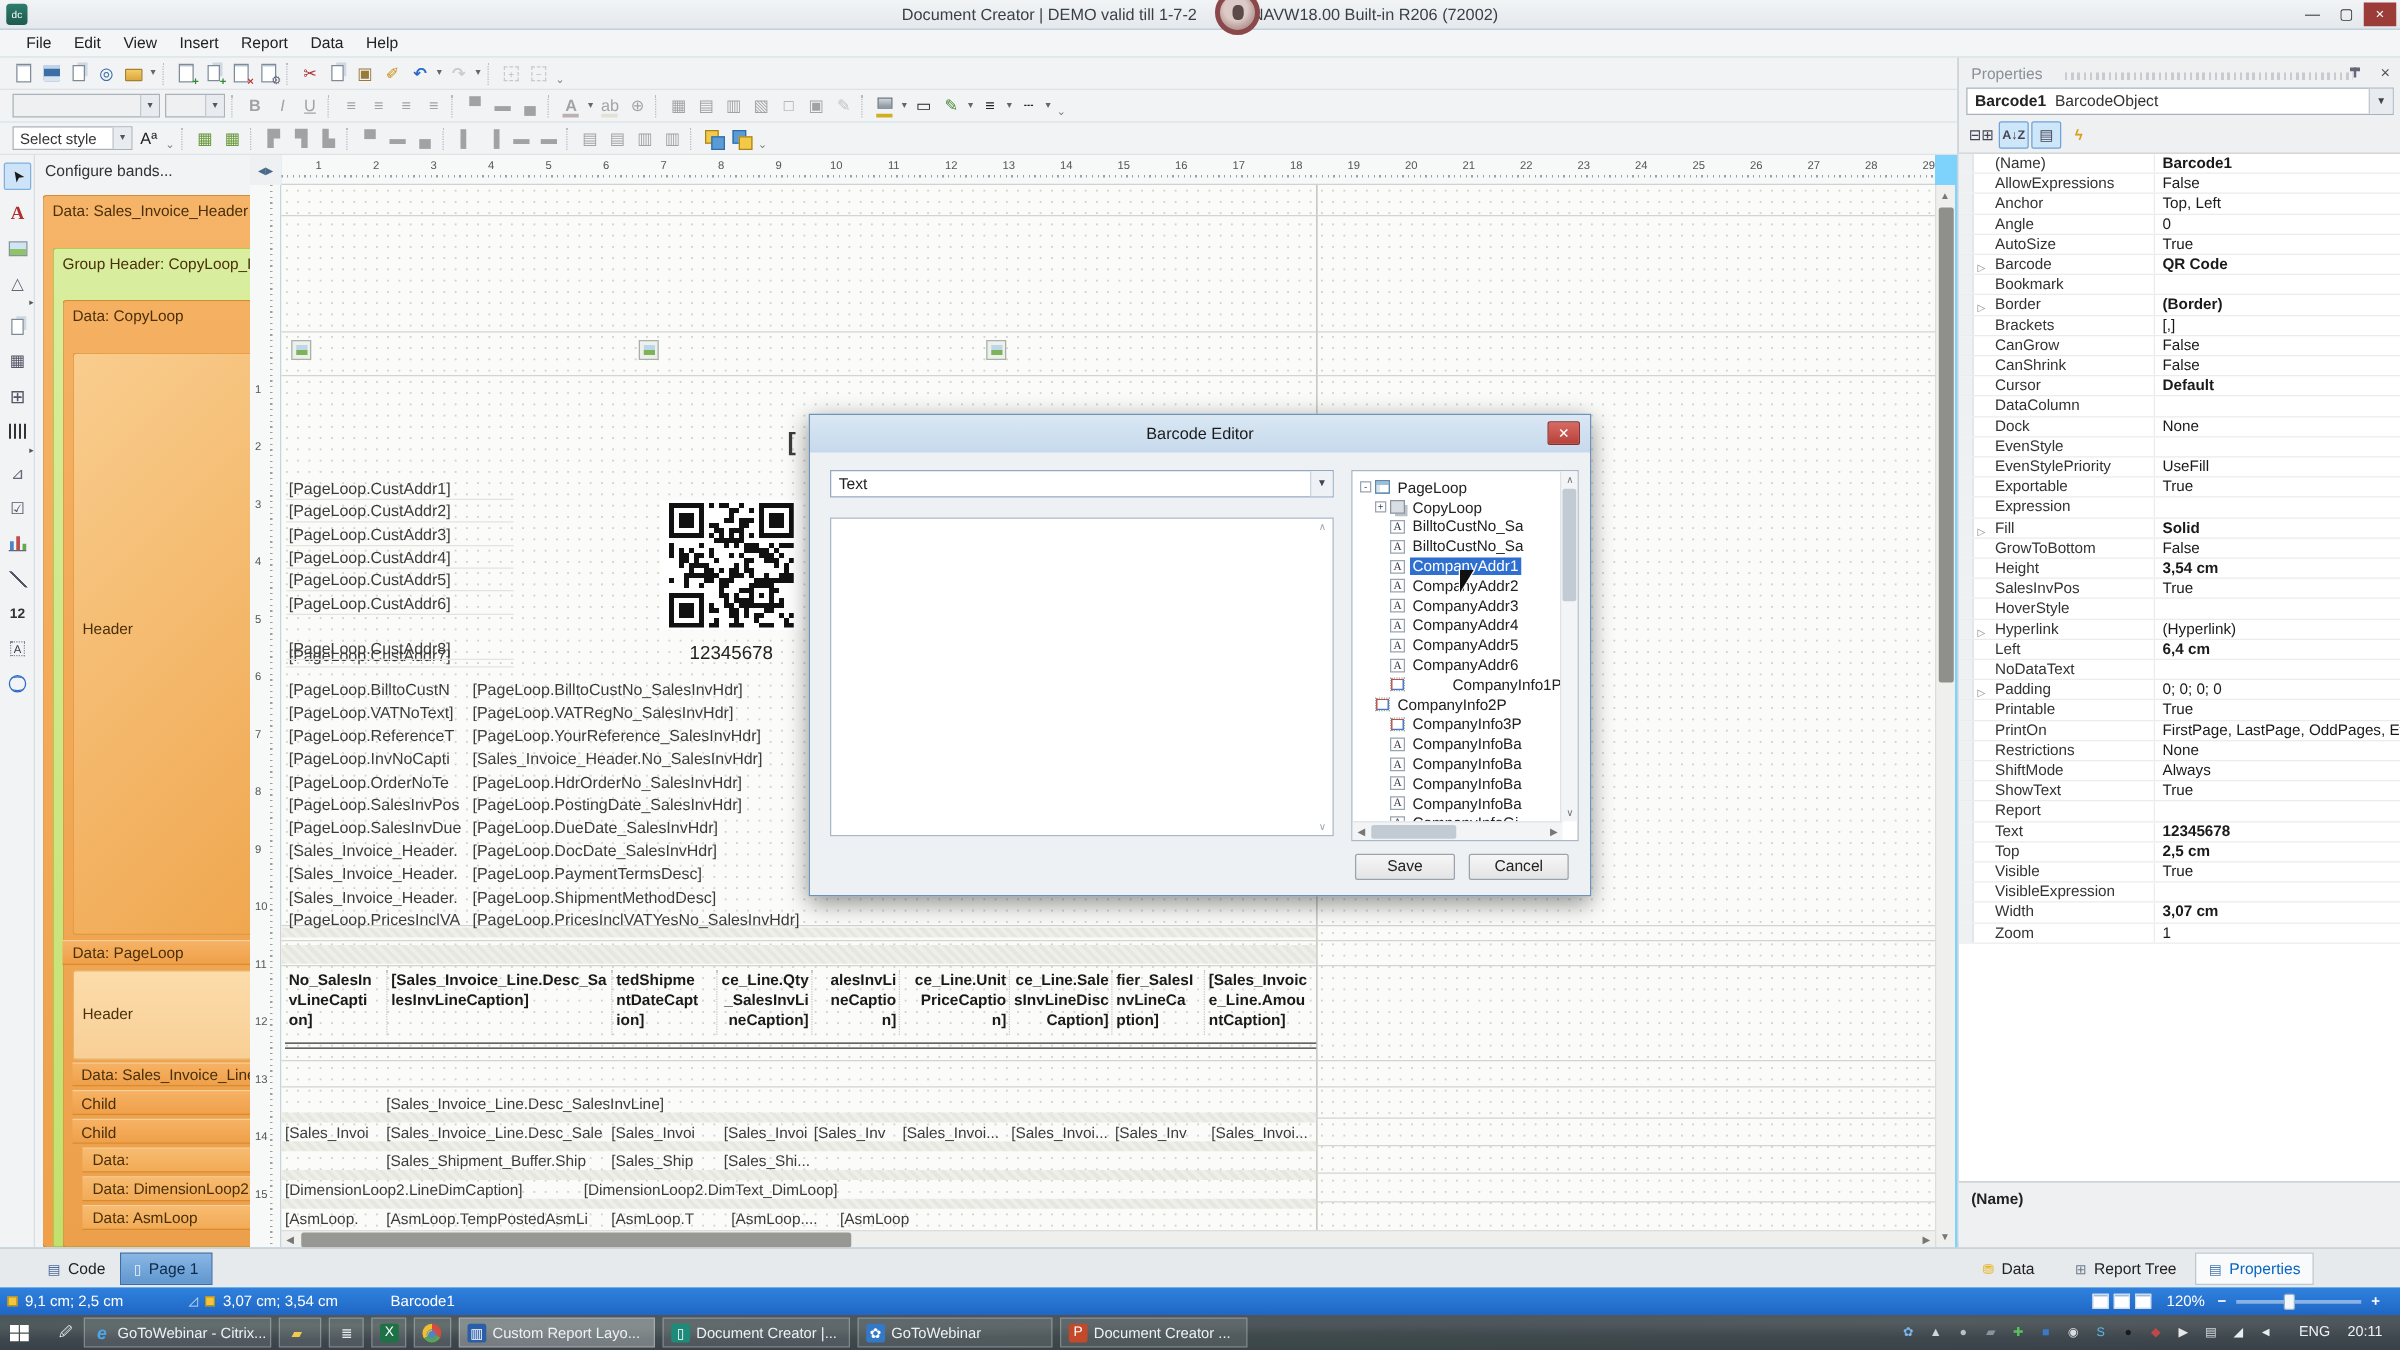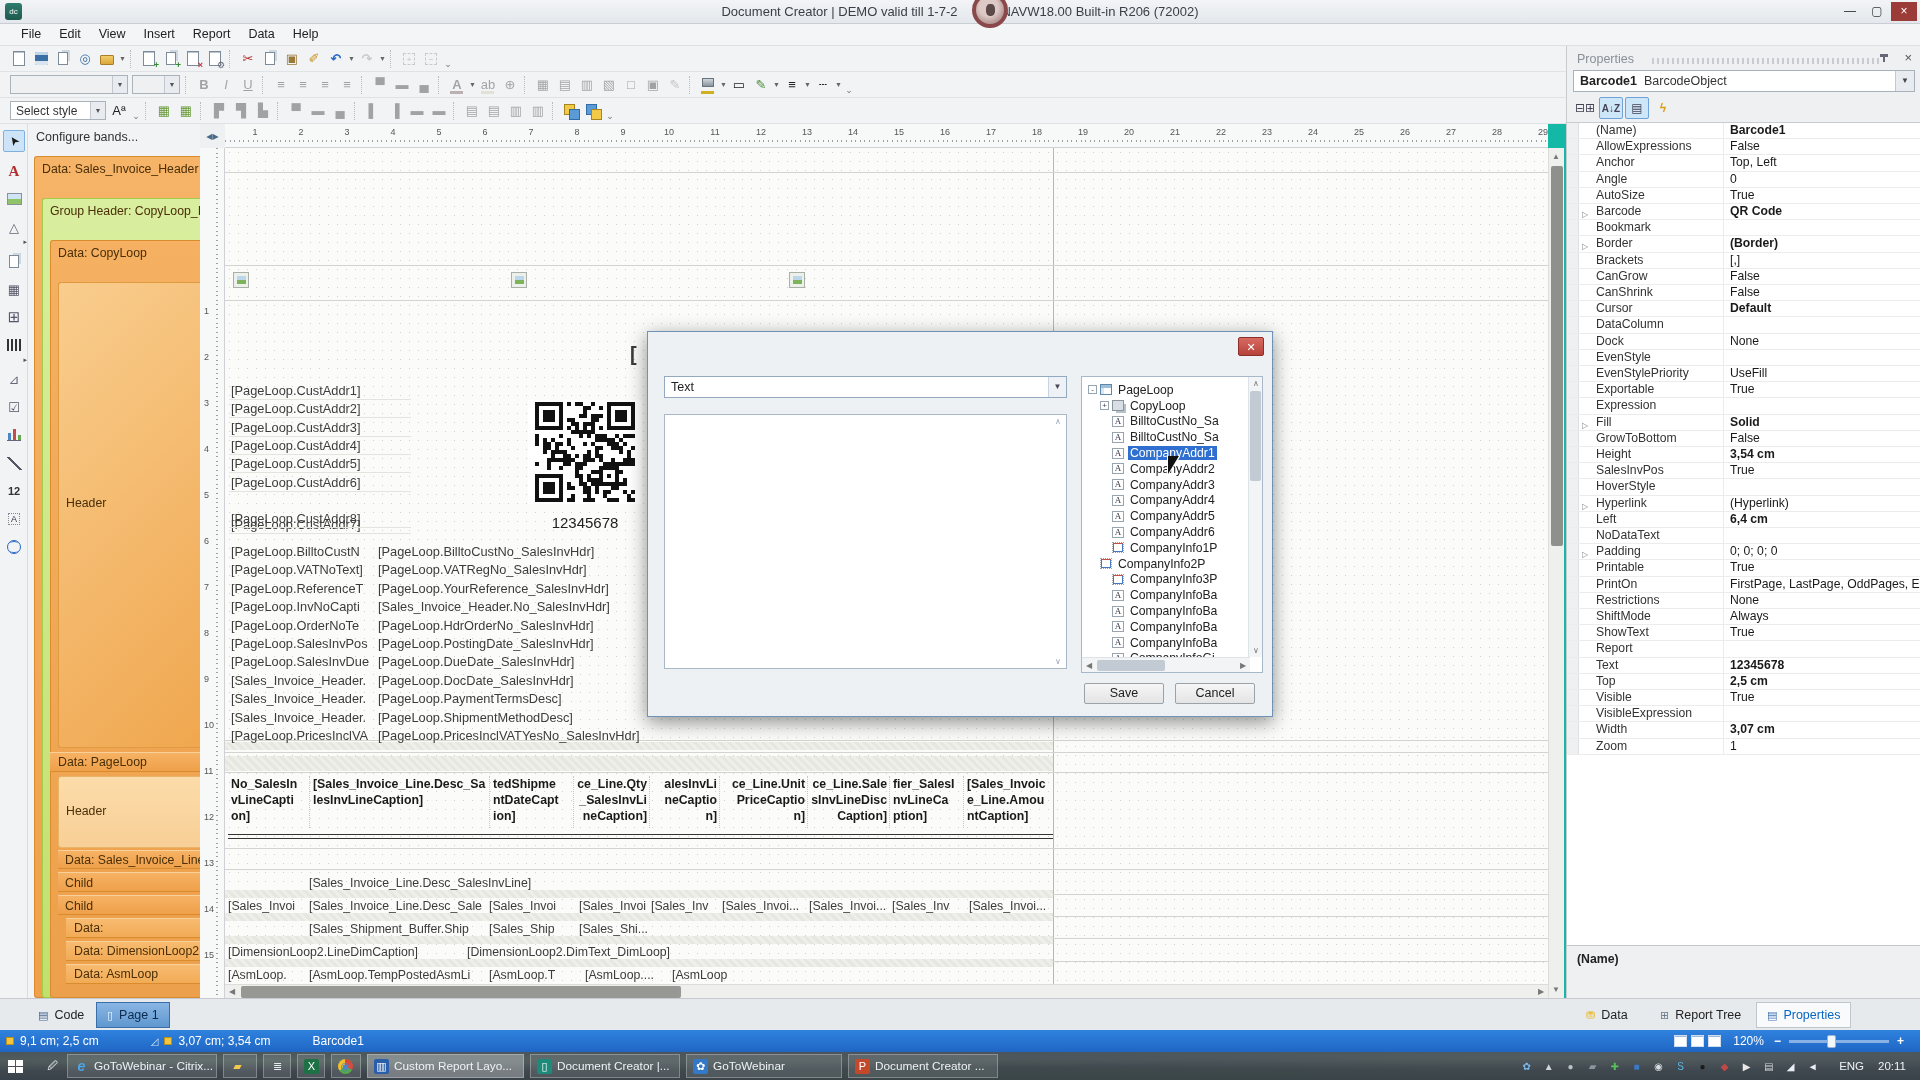--- a/index.html
+++ b/index.html
@@ -1,18 +1,18 @@
 <!DOCTYPE html>
 <html><head>
 <meta charset="utf-8">
 <style>
   *{box-sizing:border-box;margin:0;padding:0}
   html,body{width:1920px;height:1080px;overflow:hidden;font-family:"Liberation Sans","DejaVu Sans",sans-serif;font-size:12.5px;color:#222;background:#eceef0}
   .abs{position:absolute}
-  #app{position:relative;width:1920px;height:1080px;background:#14b8a6}
+  #app{position:relative;width:1920px;height:1080px;background:#7dd3fc}
 
   
   #titlebar{left:0;top:0;width:1920px;height:24px;background:linear-gradient(#f2f4f6,#e4e8ec);border-bottom:1px solid #c9ced4;display:flex;align-items:center}
   #appicon{position:absolute;left:5px;top:3px;width:17px;height:17px;background:linear-gradient(#2e7d6e,#1d5a4e);border-radius:3px;color:#fff;font-size:8px;text-align:center;line-height:17px}
   #title{position:absolute;left:0;top:0;width:100%;text-align:center;font-size:13px;color:#3a3f45;line-height:24px}
   #webcam{position:absolute;left:972px;top:-8px;width:36px;height:36px;border-radius:50%;background:radial-gradient(circle at 45% 40%,#ddcac6 0 40%,#b79a97 70%);border:4px solid #8a484a;z-index:20}
   #webcam::after{content:"";position:absolute;left:10px;top:8px;width:9px;height:12px;background:#5c4a48;border-radius:40%}
   .winbtn{width:26px;height:19px;text-align:center;line-height:18px;font-size:12px;color:#333;margin-left:1px}
   #btn-close{background:#9c3c38;color:#fff}
   #winbtns{position:absolute;right:3px;top:2px;display:flex}
@@ -1204,20 +1204,21 @@
         <div class="trayic" style="color: rgb(232, 232, 232);">▶</div>
         <div class="trayic" style="color: rgb(207, 214, 220);">▤</div>
         <div class="trayic" style="color: rgb(232, 238, 244);">◢</div>
         <div class="trayic" style="color: rgb(232, 238, 244);">◄</div>
       </div>
     <div id="lang">ENG</div>
     <div id="clock">20:11</div>
   </div>
 
   <div id="dialog" class="abs">
+    <div id="dlg-title">Barcode Editor</div>
     <div id="dlg-close">✕</div>
     <div id="dlg-combo">
       <span>Text</span>
       <div class="arr">▼</div>
     </div>
     <div id="dlg-text">
       <div class="sa" style="top:2px">∧</div>
       <div class="sa" style="bottom:2px">∨</div>
     </div>
     <div id="dlg-tree">
@@ -1257,21 +1258,21 @@
             <span class="lbl">CompanyAddr4</span>
           </div>
           <div class="titem" style="top: 131.4px; left: 30px;">
             <span class="tic t-a">A</span>
             <span class="lbl">CompanyAddr5</span>
           </div>
           <div class="titem" style="top: 147.2px; left: 30px;">
             <span class="tic t-a">A</span>
             <span class="lbl">CompanyAddr6</span>
           </div>
-          <div class="titem" style="top: 163px; left: 30px;">
+          <div class="titem" style="top: 163px; left: 30px; gap: 32px;">
             <span class="tic t-pic"></span>
             <span class="lbl">CompanyInfo1P</span>
           </div>
           <div class="titem" style="top: 178.8px; left: 18px;">
             <span class="tic t-pic"></span>
             <span class="lbl">CompanyInfo2P</span>
           </div>
           <div class="titem" style="top: 194.6px; left: 30px;">
             <span class="tic t-pic"></span>
             <span class="lbl">CompanyInfo3P</span>

